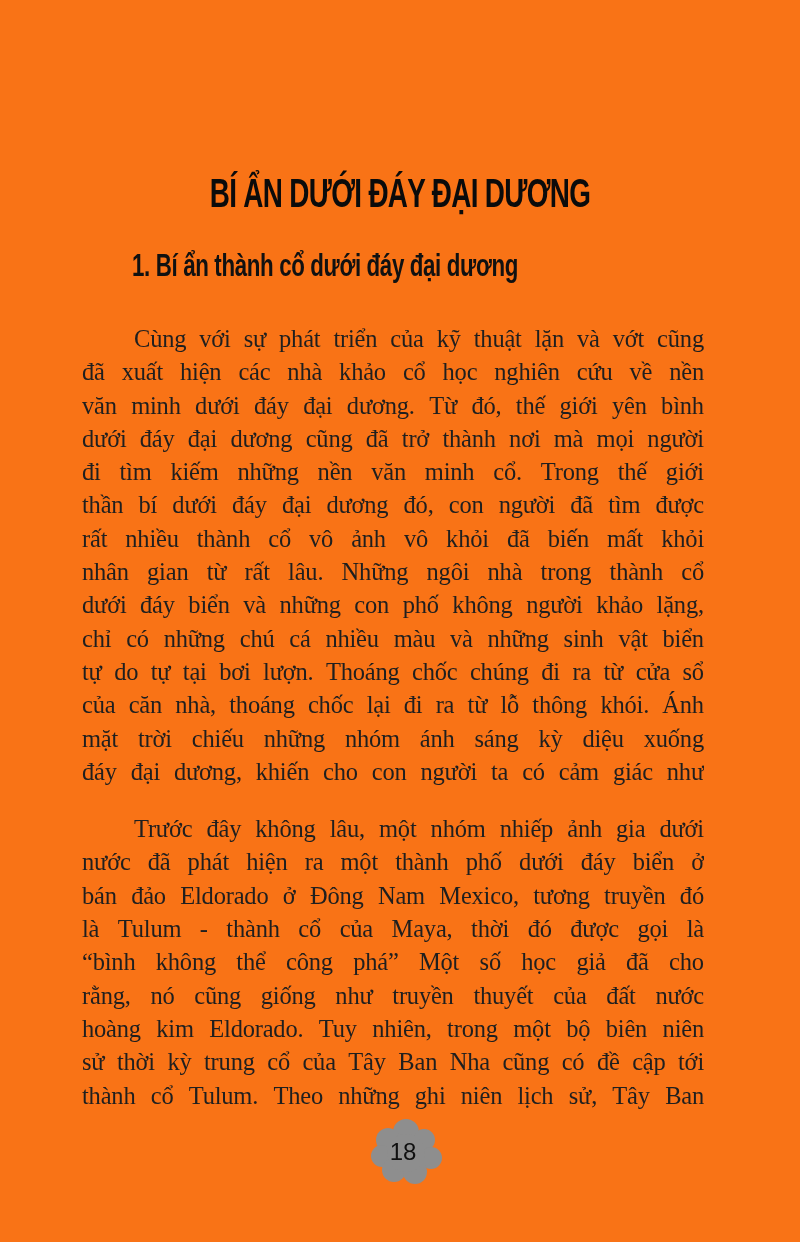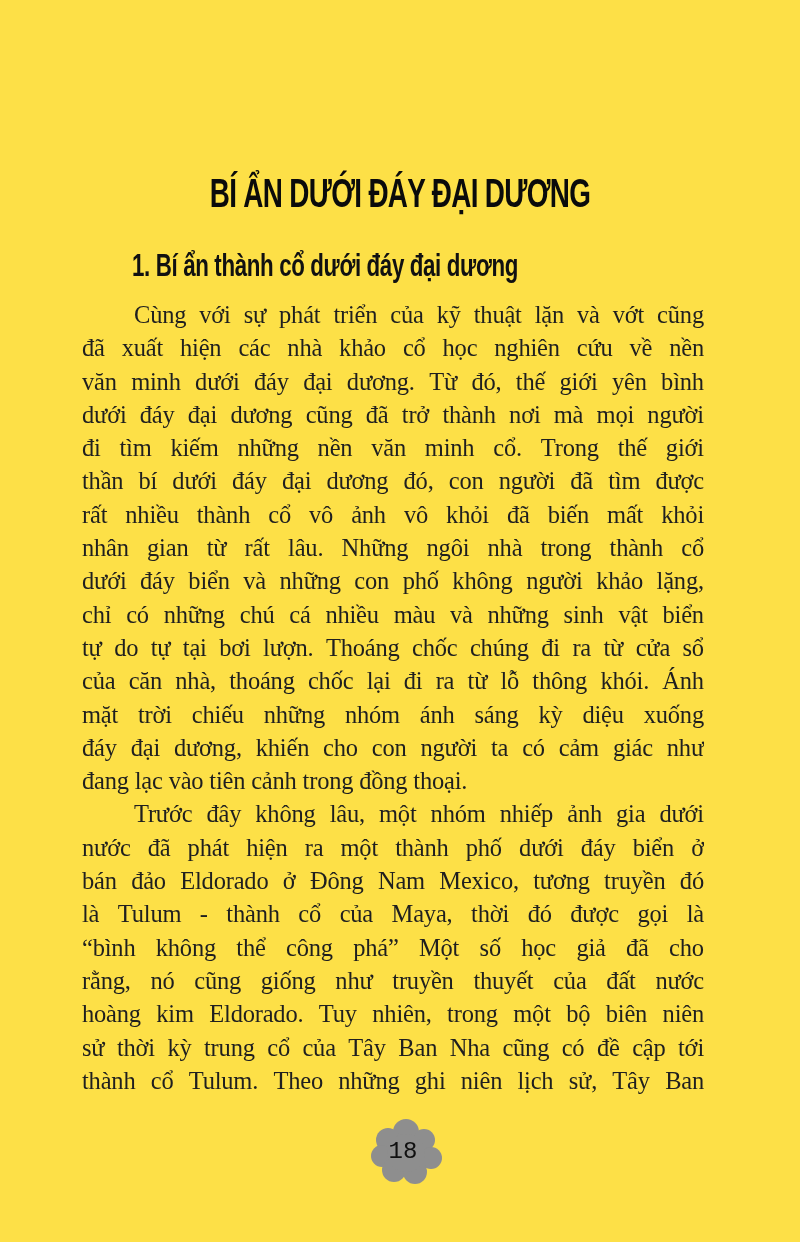--- a/index.html
+++ b/index.html
@@ -1,20 +1,20 @@
 <!DOCTYPE html>
 <html><head>
 <meta charset="utf-8">
 <style>
   html, body { margin: 0; padding: 0; background: #ffffff; }
   .page {
     position: relative;
     width: 800px;
     height: 1242px;
-    background: #fde047;
+    background: #f97316;
     overflow: hidden;
     font-family: "Liberation Serif", serif;
     color: #1c1c1c;
   }
   .title {
     position: absolute;
     top: 170px;
     left: 0;
     width: 100%;
     margin: 0;
@@ -52,40 +52,40 @@
     color: #1f1f1f;
   }
   .line {
     display: flex;
     justify-content: space-between;
     align-items: baseline;
     height: 33.3px;
     overflow: hidden;
     white-space: nowrap;
   }
-  .line.indent { padding-left: 52px; }
+  .line.indent { padding-left: 52px; margin-top: 24px; }
   .line.plain {
     display: block;
     line-height: 28px;
   }
   .pageno-badge {
     position: absolute;
     left: 370px;
     top: 1118px;
     width: 72px;
     height: 68px;
   }
   .pageno-badge svg { display: block; width: 72px; height: 68px; }
   .pageno-label {
     position: absolute;
     left: 0;
     top: 20px;
     width: 66px;
     text-align: center;
-    font-family: Liberation Mono, monospace;
+    font-family: Liberation Sans, sans-serif;
     font-size: 24px;
     color: #101010;
   }
 </style>
 </head>
 <body>
 
 <div class="page">
 
   <h1 class="title">BÍ ẨN DƯỚI ĐÁY ĐẠI DƯƠNG</h1>
@@ -280,21 +280,20 @@
         <span>khiến</span>
         <span>cho</span>
         <span>con</span>
         <span>người</span>
         <span>ta</span>
         <span>có</span>
         <span>cảm</span>
         <span>giác</span>
         <span>như</span>
       </div>
-      <div class="line plain">đang lạc vào tiên cảnh trong đồng thoại.</div>
       <div class="line indent">
         <span>Trước</span>
         <span>đây</span>
         <span>không</span>
         <span>lâu,</span>
         <span>một</span>
         <span>nhóm</span>
         <span>nhiếp</span>
         <span>ảnh</span>
         <span>gia</span>

